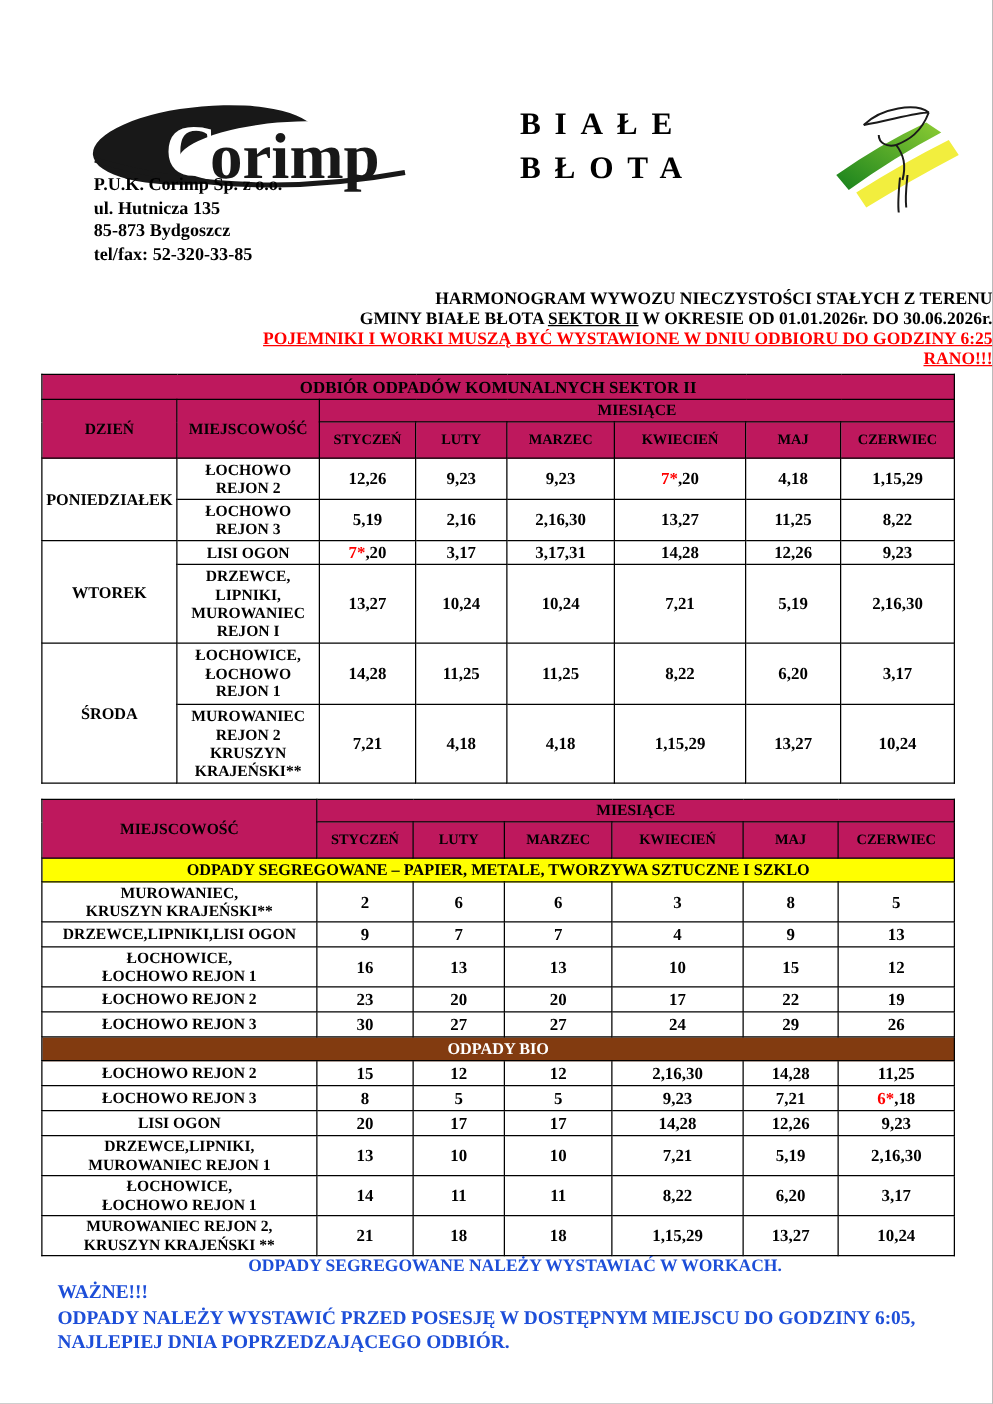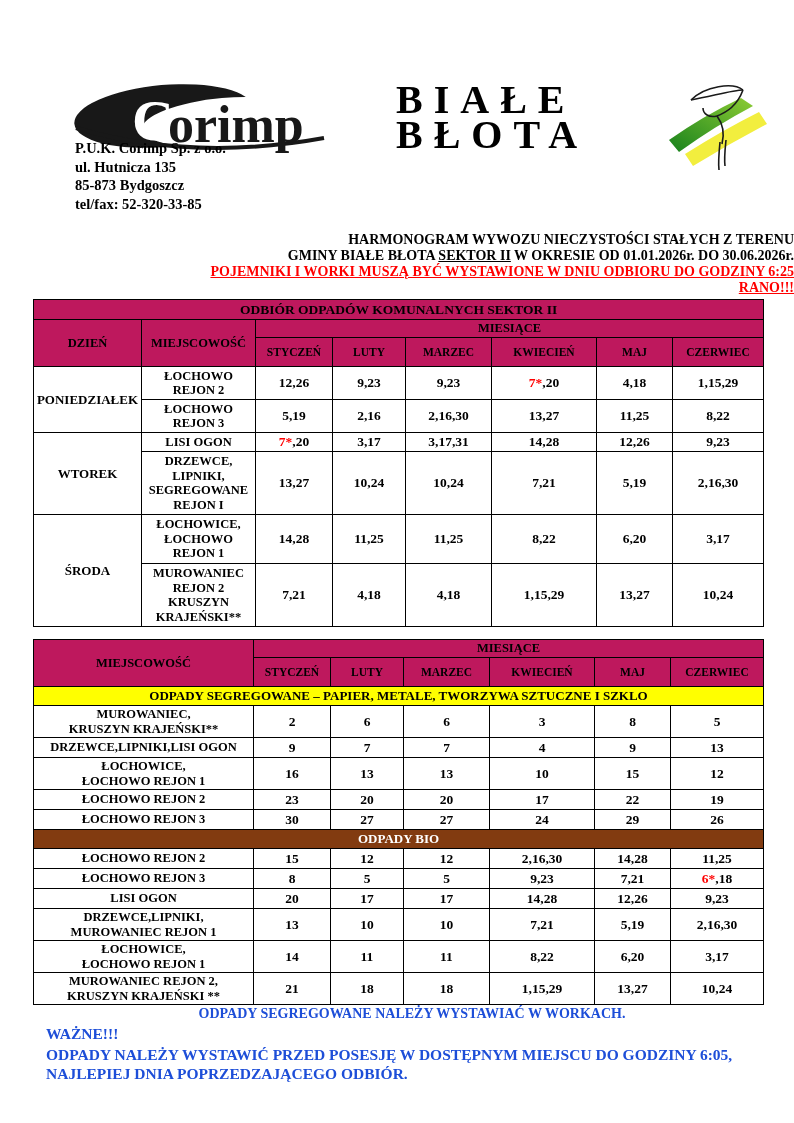--- a/index.html
+++ b/index.html
@@ -6,21 +6,21 @@
   html,body { background:#888; }
   .page {
     position:relative; width:794px; height:1123px; margin:0 auto;
     background:#ffffff; color:#000;
     font-family:"Liberation Serif", serif; font-weight:bold; overflow:hidden;
   }
   
   .hdr { position:relative; height:230px; }
   .corimp-logo { position:absolute; left:72px; top:82px; }
   .addr { position:absolute; left:75px; top:139px; font-size:14.5px; line-height:18.5px; }
-  .gmina { position:absolute; left:396px; top:82px; font-size:40px; line-height:35px;
+  .gmina { position:absolute; left:416px; top:82px; font-size:25px; line-height:35px;
            letter-spacing:11px; font-family:"Liberation Serif",serif; font-weight:bold; }
   .stork-logo { position:absolute; left:663px; top:78px; }
   
   .title-block { text-align:right; font-size:14px; line-height:16px; margin-top:2px; }
   .title-block .warn { color:#ff0000; }
   .title-block .warn span { text-decoration:underline; display:block; }
   .u { text-decoration:underline; }
   
   table { border-collapse:collapse; table-layout:fixed; width:730px; margin-left:33px; }
   td, th { border:1px solid #000; text-align:center; vertical-align:middle;
@@ -163,21 +163,21 @@
           <td class="val"><span class="red">7*</span>,20</td>
           <td class="val">3,17</td>
           <td class="val">3,17,31</td>
           <td class="val">14,28</td>
           <td class="val">12,26</td>
           <td class="val">9,23</td>
         </tr>
         <tr class="h4">
           <td class="place">DRZEWCE,
 LIPNIKI,
-SEGREGOWANE
+MUROWANIEC
 REJON I</td>
           <td class="val">13,27</td>
           <td class="val">10,24</td>
           <td class="val">10,24</td>
           <td class="val">7,21</td>
           <td class="val">5,19</td>
           <td class="val">2,16,30</td>
         </tr>
         <tr class="h3">
           <td class="day" rowspan="2">ŚRODA</td>

